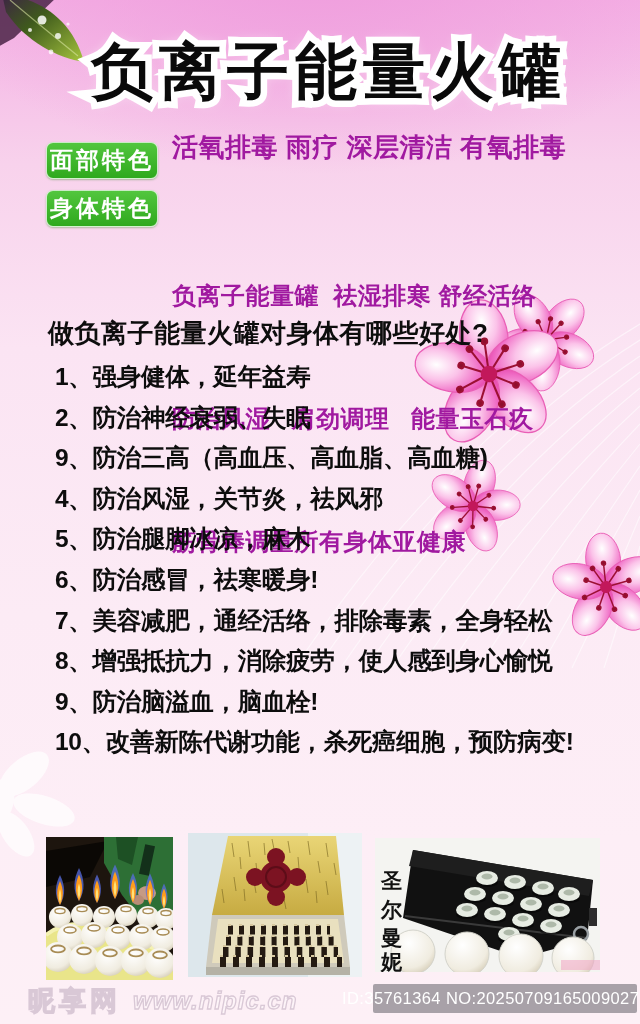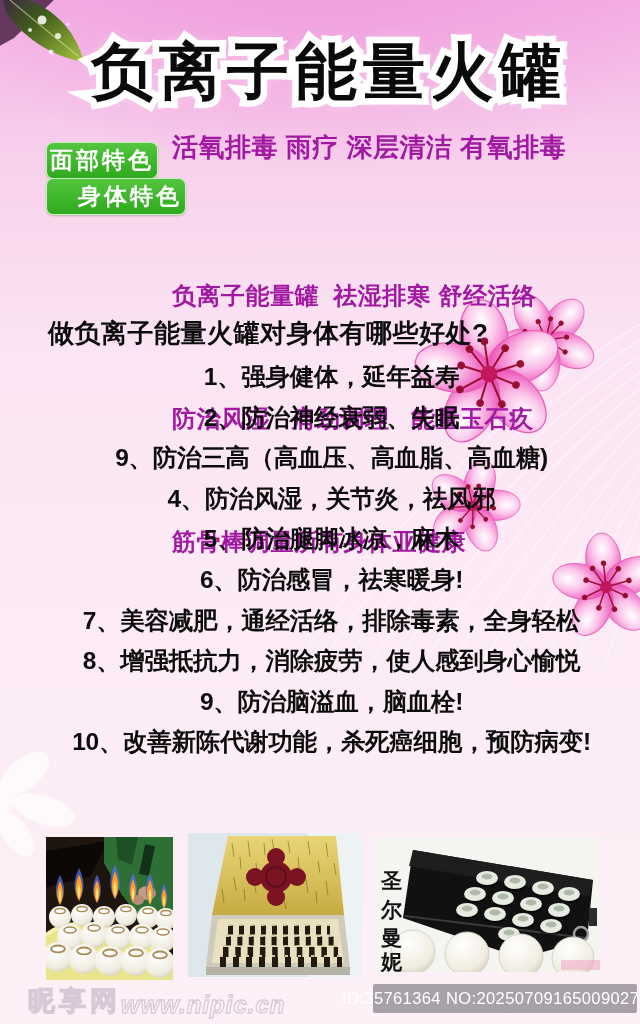--- a/index.html
+++ b/index.html
@@ -20,45 +20,45 @@
   .title-outline{color:#000;-webkit-text-stroke:13px #ffffff;text-shadow:0 0 14px rgba(255,255,255,.9);}
   .title-fill{color:#0a0a0a;}
   
   .tag{
     position:absolute;left:46px;width:110px;height:35px;border-radius:7px;
     background:linear-gradient(180deg,#52c63e 0%,#2fa91d 100%);
     border:1px solid rgba(255,255,255,.75);
     color:#fff;font-size:23px;font-weight:700;letter-spacing:3px;
     text-align:center;line-height:34px;box-shadow:0 1px 2px rgba(60,130,40,.4);
   }
-  .tag.face{top:142px;} .tag.body{top:178px;padding-left:28px;}
+  .tag.face{top:142px;} .tag.body{top:190px;}
   .purple{
     position:absolute;color:#a019a0;font-weight:700;white-space:pre;letter-spacing:.5px;
   }
   .face-text{left:172px;top:130px;font-size:26px;}
   .body-text{left:172px;top:193px;font-size:24px;line-height:41px;}
   
   .benefits{position:absolute;left:48px;top:316px;width:560px;color:#0d0d0d;}
   .benefits-heading{font-size:26px;font-weight:700;letter-spacing:.5px;margin:0 0 6px 0;}
-  .benefit-item{font-size:24.5px;font-weight:700;line-height:40.6px;letter-spacing:-.3px;padding-left:7px;white-space:nowrap;text-align:center;}
+  .benefit-item{font-size:24.5px;font-weight:700;line-height:40.6px;letter-spacing:-.3px;padding-left:7px;white-space:nowrap;}
   
   .photo{position:absolute;}
   .photo svg{display:block;}
   #photo1{left:46px;top:837px;width:127px;height:143px;}
   #photo2{left:188px;top:833px;width:174px;height:144px;}
   #photo3{left:375px;top:838px;width:225px;height:134px;}
   
   .flower{position:absolute;}
   .f1{left:410px;top:298px;width:158px;height:152px;transform:rotate(-8deg);}
   .f1b{left:492px;top:288px;width:108px;height:104px;transform:rotate(42deg);}
   .f2{left:424px;top:458px;width:98px;height:96px;transform:rotate(16deg);}
   .f3{left:550px;top:532px;width:112px;height:110px;transform:rotate(-6deg);}
   
   .wm-left{
-    position:absolute;left:28px;top:983px;display:flex;align-items:flex-end;
+    position:absolute;left:28px;top:983px;display:flex;gap:12px;align-items:center;
     color:rgba(255,255,255,.28);-webkit-text-stroke:1.3px #d9c8d6;font-weight:900;
   }
   .wm-site{font-size:27px;letter-spacing:4px;}
   .wm-url{font-size:24px;font-style:italic;letter-spacing:1px;}
   .wm-idbox{
     position:absolute;left:373px;top:984px;width:264px;height:29px;border-radius:2px;
     background:rgba(144,138,146,.78);color:#fff;font-size:16.5px;
     display:flex;align-items:center;justify-content:center;letter-spacing:.4px;white-space:nowrap;
   }
 </style>

